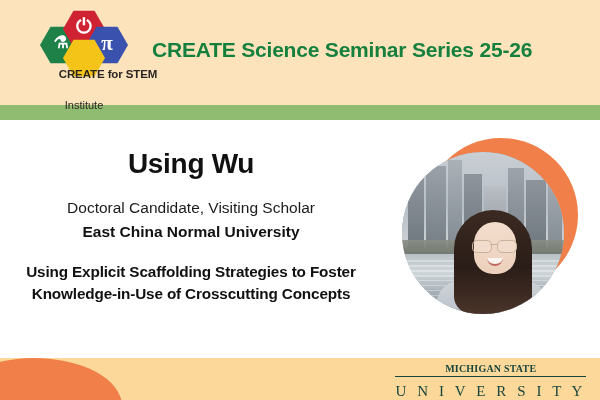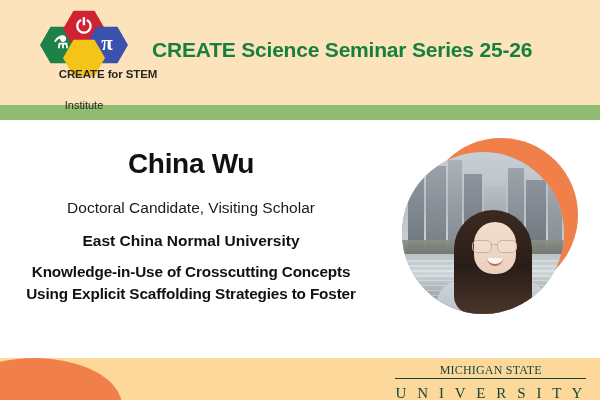--- a/index.html
+++ b/index.html
@@ -115,21 +115,21 @@
     letter-spacing: -0.3px;
     line-height: 1.15;
   }
   .speaker-role {
     margin-top: 18px;
     font-size: 15.5px;
     color: #1b1b1b;
     line-height: 1.25;
   }
   .speaker-affil {
-    margin-top: 13px;
+    margin-top: 4px;
     font-size: 15.5px;
     font-weight: bold;
     color: #111111;
     line-height: 1.25;
   }
   .talk-title {
     position: absolute;
     left: 0px; top: 261px;
     width: 382px;
     text-align: center;
@@ -267,22 +267,22 @@
     border-radius: 50%;
     background: #f07f4a;
   }
   .msu-logo {
     position: absolute;
     right: 14px; top: 364px;
     text-align: center;
     color: #18453b;
   }
   .msu-top {
-    font-size: 12px;
-    font-weight: normal;
+    font-size: 10px;
+    font-weight: bold;
     letter-spacing: 0.2px;
     border-bottom: 1.6px solid #18453b;
     padding-bottom: 1px;
     line-height: 1.05;
     font-family: "Liberation Serif", serif;
   }
   .msu-bottom {
     margin-top: 7px;
     font-size: 15px;
     letter-spacing: 3.6px;
@@ -309,28 +309,28 @@
       <div class="hex-sym sym-pi">π</div>
       <div class="hex-sym sym-gear">⚙</div>
     </div>
     <div class="logo-title">CREATE for STEM</div>
     <div class="logo-sub">Institute</div>
   </div>
 
   <div class="series-title">CREATE Science Seminar Series 25-26</div>
 
   <div class="speaker-block">
-    <div class="speaker-name">China Wu</div>
+    <div class="speaker-name">Using Wu</div>
     <div class="speaker-role">Doctoral Candidate, Visiting Scholar</div>
     <div class="speaker-affil">East China Normal University</div>
   </div>
 
   <div class="talk-title">
+    <div>Using Explicit Scaffolding Strategies to Foster</div>
     <div>Knowledge-in-Use of Crosscutting Concepts</div>
-    <div>Using Explicit Scaffolding Strategies to Foster</div>
   </div>
 
   <div class="photo-wrap">
     <div class="accent-circle"></div>
     <div class="photo-circle">
       <div class="ph-sky"></div>
       <div class="ph-bldg ph-b1"></div>
       <div class="ph-bldg ph-b2"></div>
       <div class="ph-bldg ph-b3"></div>
       <div class="ph-bldg ph-b4"></div>

